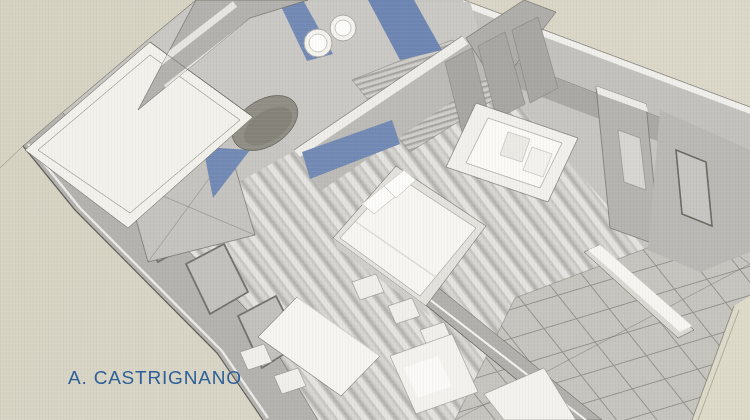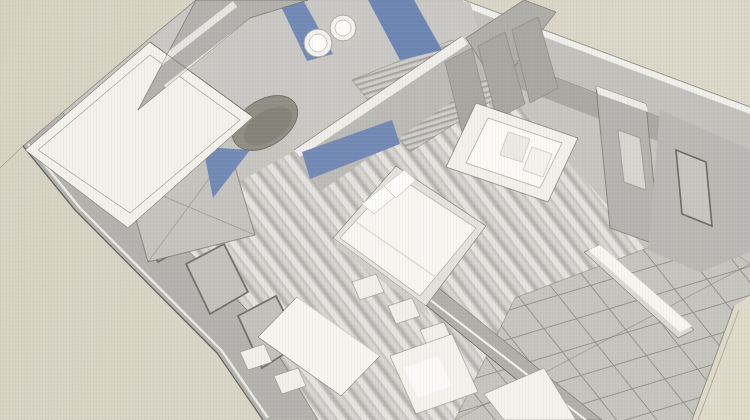--- a/index.html
+++ b/index.html
@@ -223,15 +223,16 @@
 
     <g>
       <polyline points="23,146 150,38 196,0" fill="none" class="edge"></polyline>
       <polyline points="253,117 150,42" fill="none" class="edge"></polyline>
     </g>
   </svg>
 
   <div class="grain"></div>
 
   <div class="caption" style="color: rgb(45, 95, 152);">
+    <div class="author">A. CASTRIGNANO</div>
   </div>
 
 </div>
 
 </body></html>

